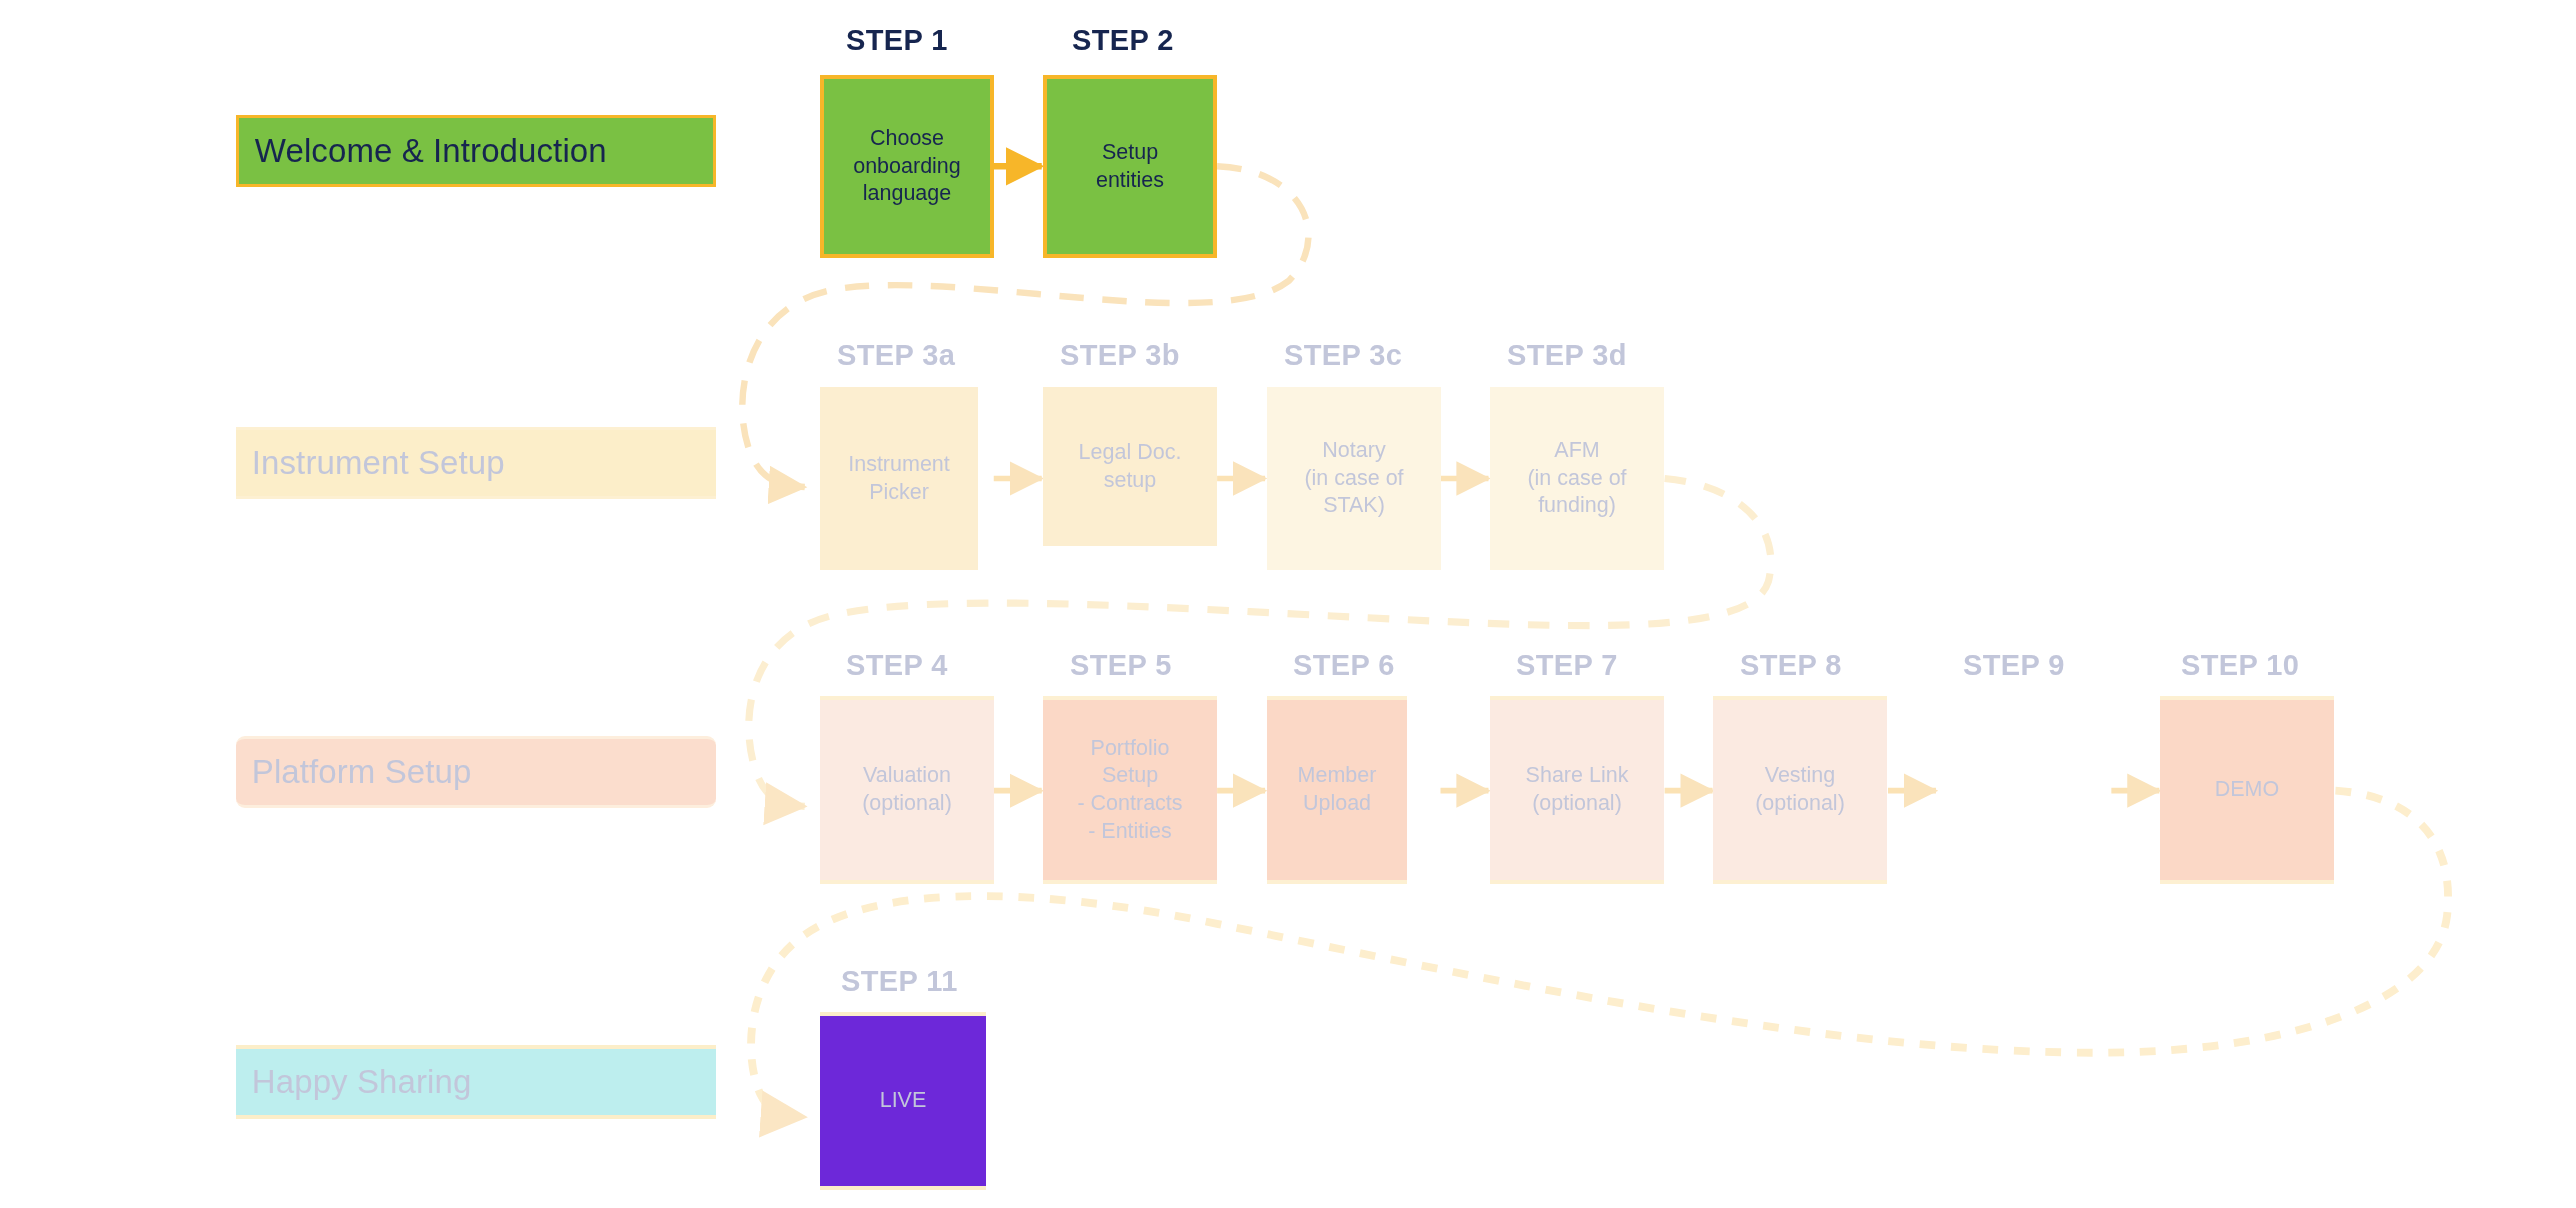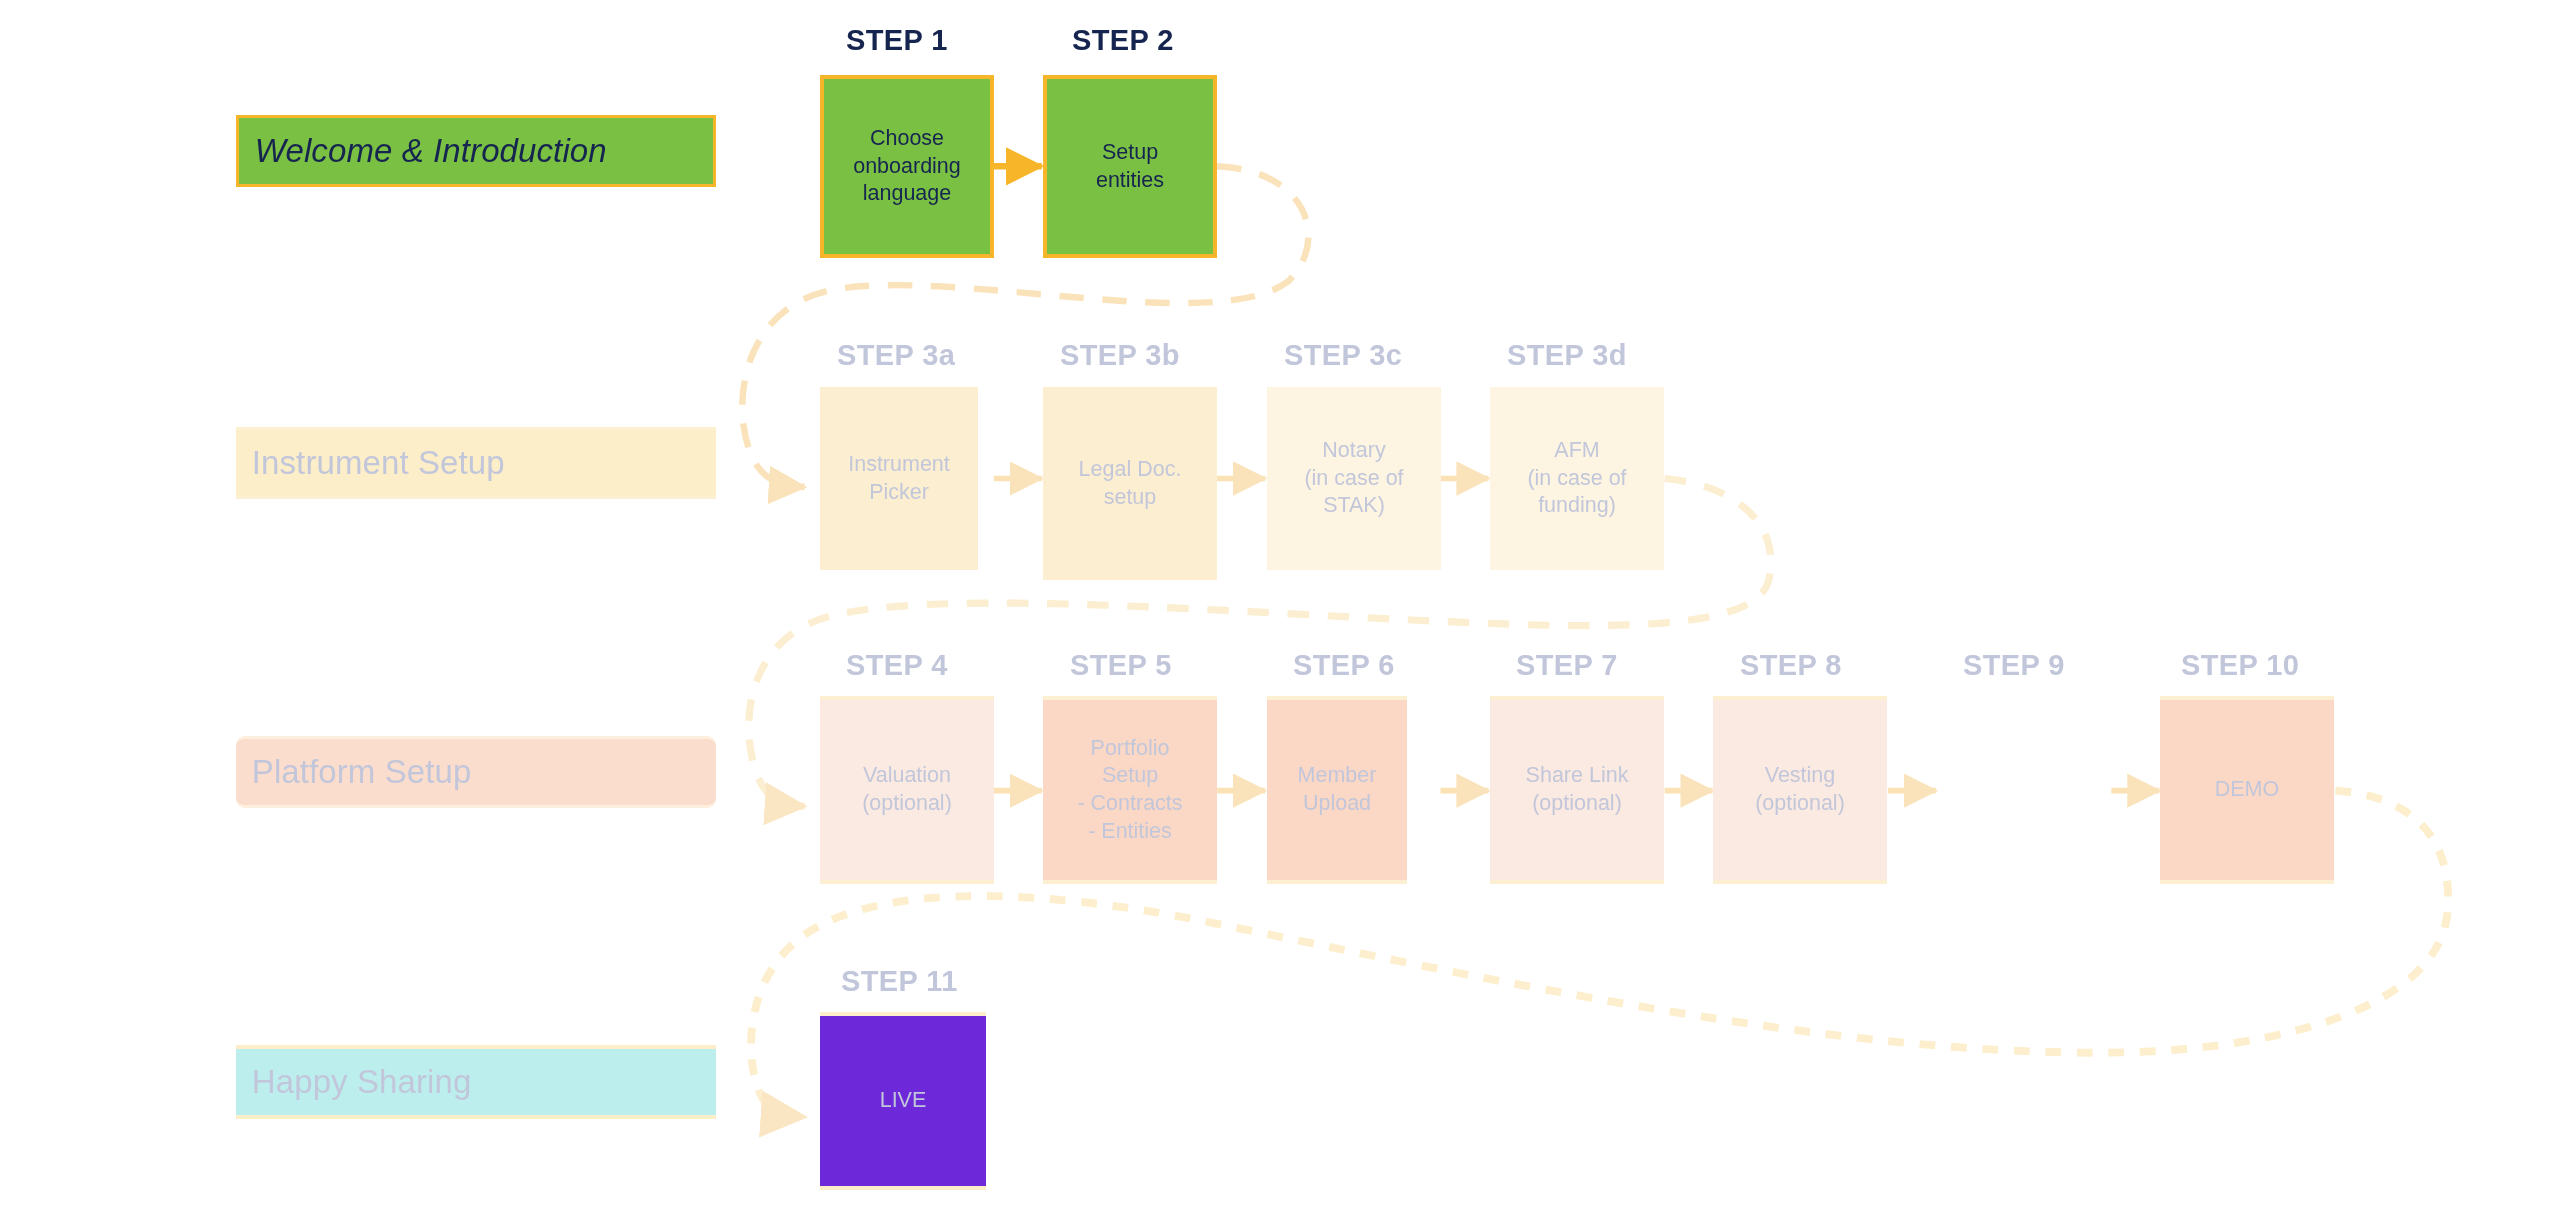--- a/index.html
+++ b/index.html
@@ -15,21 +15,21 @@
   
   .rowlabel{
     position:absolute;
     display:flex;align-items:center;
     box-sizing:border-box;
     font-size:33px;
     letter-spacing:0.1px;
     padding-left:15.8px;
   }
   .rowlabel.lbl-green{
-    background:#7ac143;border:3.6px solid #f7b629;color:#16254f;font-style:italic;
+    background:#7ac143;border:3.6px solid #f7b629;color:#16254f;
   }
   .rowlabel.lbl-cream{
     background:#fceec9;color:#c2c6da;border-top:3.6px solid #fdf0d2;border-bottom:3.6px solid #fdf0d2;
   }
   .rowlabel.lbl-peach{
     background:#fbddcd;color:#c2c6da;border-top:3.6px solid #fdeedd;border-bottom:3.6px solid #fdeedd;
   }
   .rowlabel.lbl-cyan{
     background:#bdeeee;color:#c2c6da;border-top:4.3px solid #fceec9;border-bottom:4.3px solid #fceec9;
   }
@@ -158,21 +158,21 @@
 
   <div class="stepcap cap-faded" style="left:837px;top:339px;">STEP 3a</div>
   <div class="stepbox bx-cream-a" style="left:820px;top:387px;width:158px;height:183px;">
     <div class="txt">
       <div>Instrument</div>
       <div>Picker</div>
     </div>
   </div>
 
   <div class="stepcap cap-faded" style="left:1060px;top:339px;">STEP 3b</div>
-  <div class="stepbox bx-cream-a" style="left:1043px;top:387px;width:174px;height:193px;">
+  <div class="stepbox bx-cream-a" style="left:1043px;top:387px;width:174px;height:159px;">
     <div class="txt">
       <div>Legal Doc.</div>
       <div>setup</div>
     </div>
   </div>
 
   <div class="stepcap cap-faded" style="left:1284px;top:339px;">STEP 3c</div>
   <div class="stepbox bx-cream-b" style="left:1267px;top:387px;width:174px;height:183px;">
     <div class="txt">
       <div>Notary</div>

